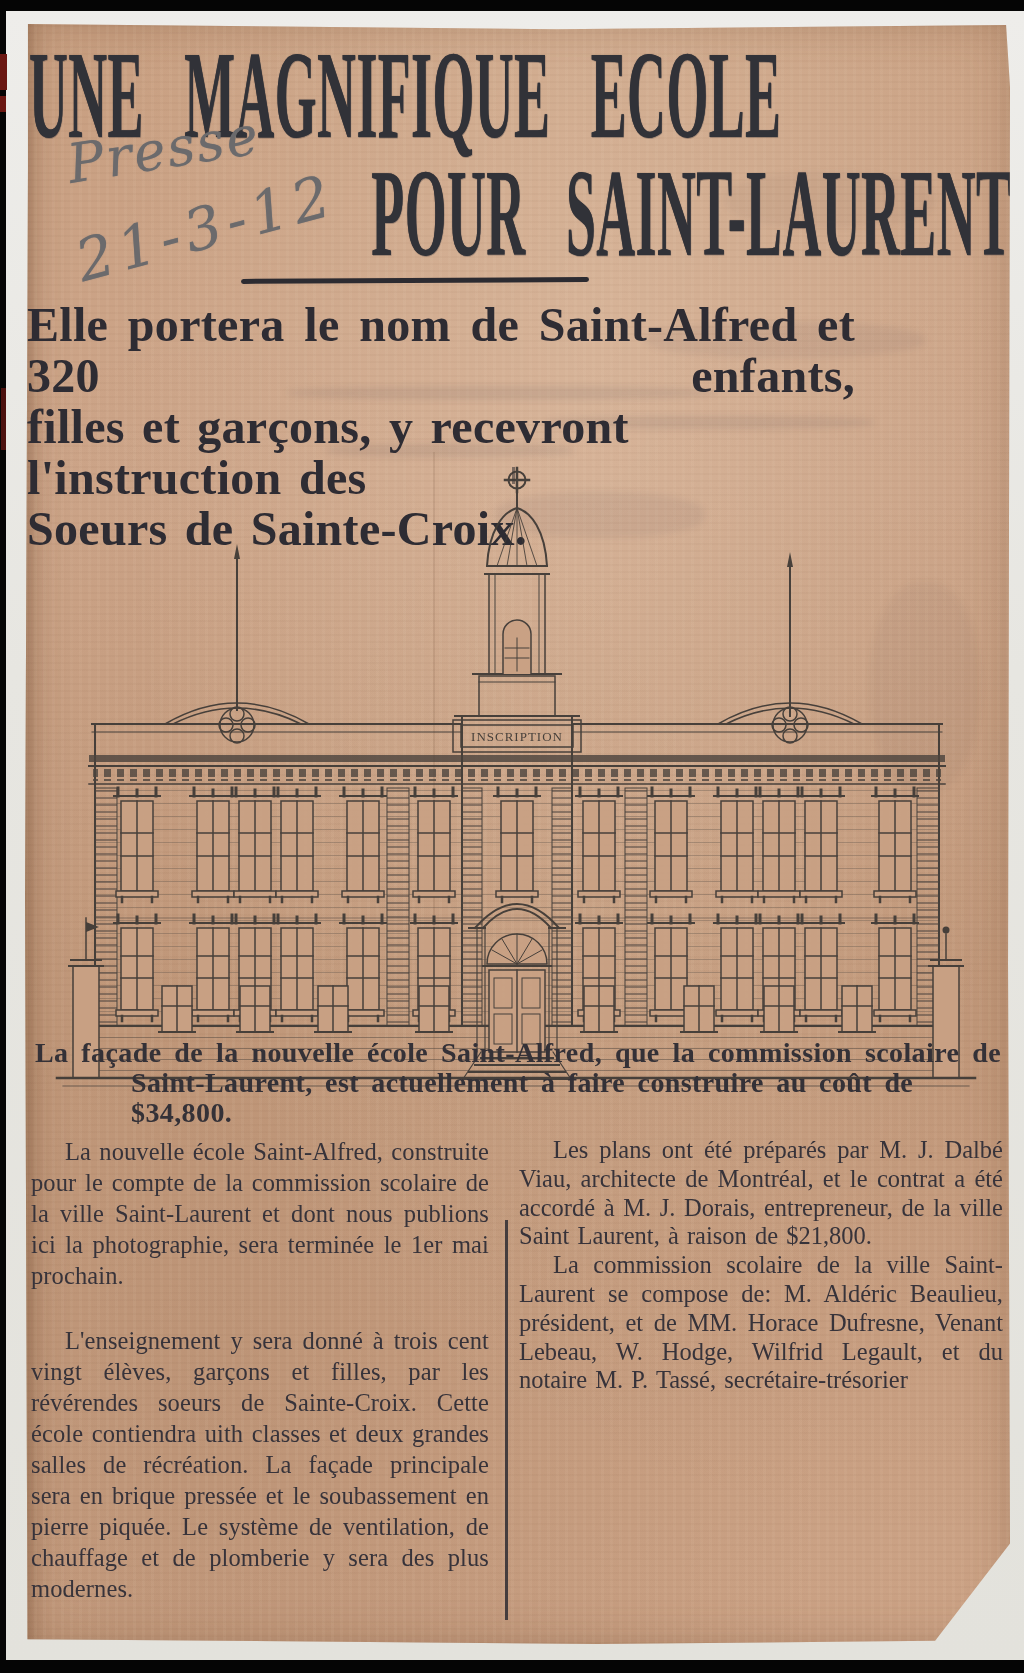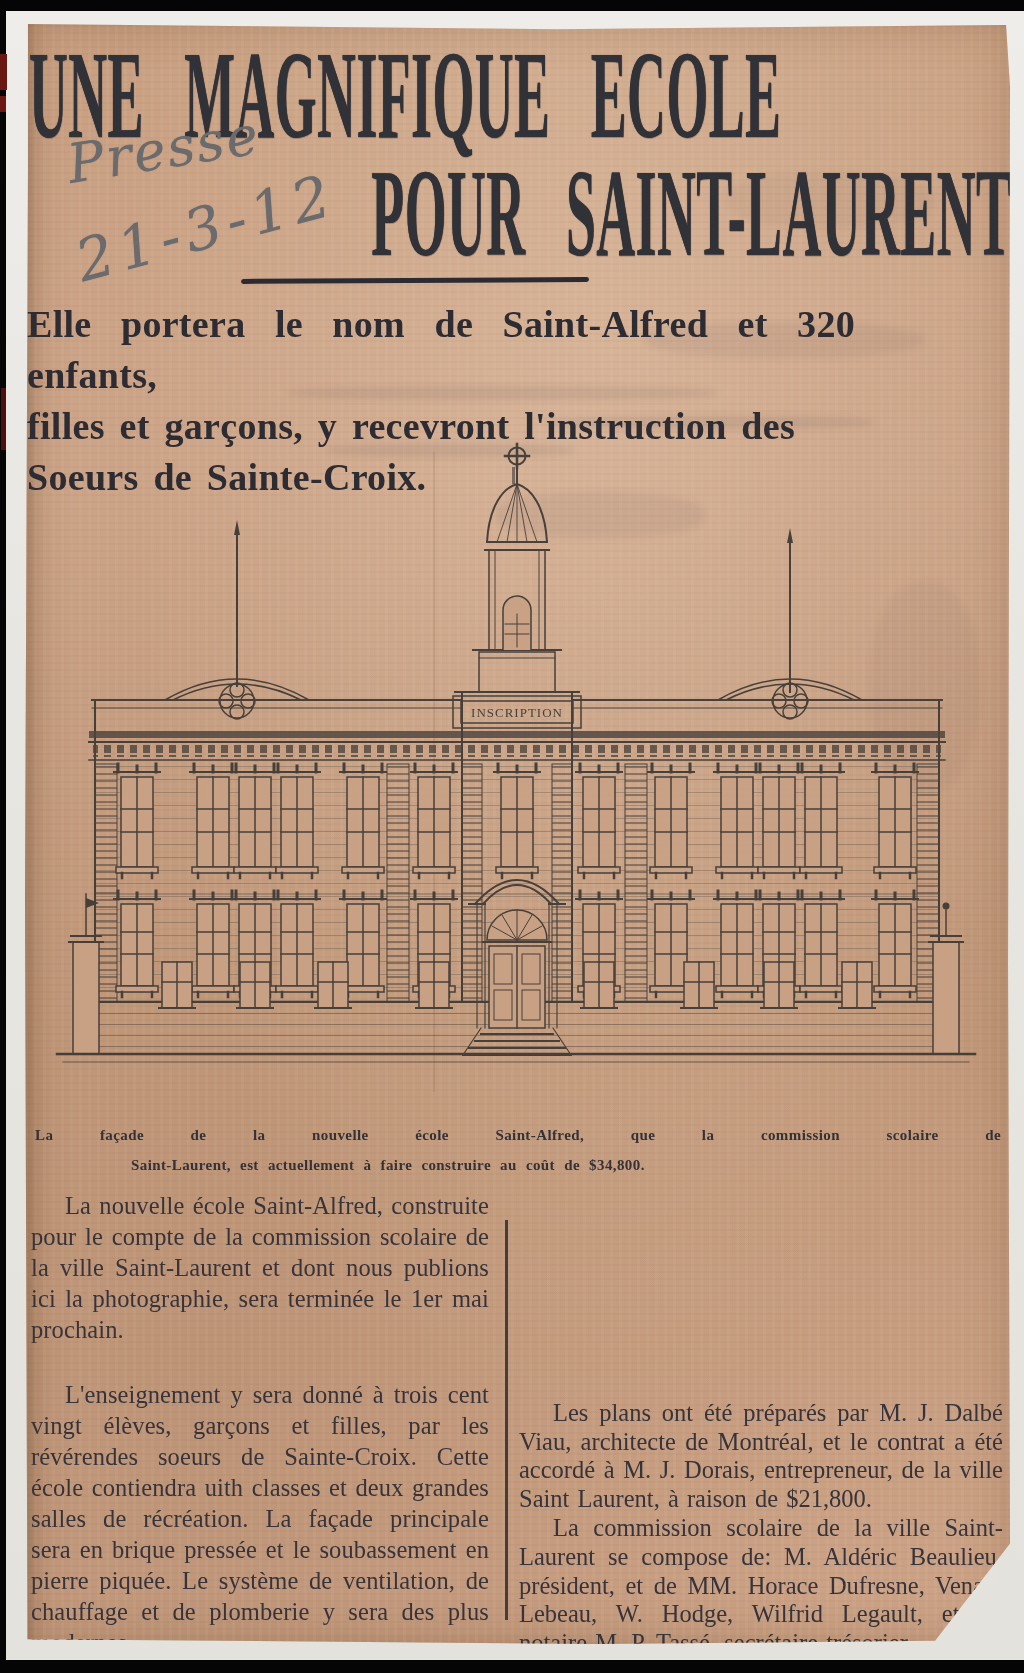--- a/index.html
+++ b/index.html
@@ -38,34 +38,34 @@
   .hl1{left:4px;top:10px;transform:scale(0.48,1.12);transform-origin:0 0;}
   .hl2{right:-2px;top:128px;transform:scale(0.48,1.12);transform-origin:100% 0;}
   
   .hand{color:#6b6a6c;font-family:"DejaVu Serif", serif;font-style:italic;white-space:nowrap;
         text-shadow:0 0 1px rgba(107,106,108,0.6);}
   .hand-src{left:42px;top:96px;font-size:54px;transform:rotate(-9deg);letter-spacing:2px;}
   .hand-date{left:48px;top:172px;font-size:58px;transform:rotate(-15deg);letter-spacing:6px;}
   .head-rule{left:216px;top:256px;width:348px;height:5px;background:#2c2b31;border-radius:3px;transform:rotate(-0.3deg);}
   
   .subhead{left:2px;top:277px;width:828px;font-weight:bold;color:#2e2c33;
-           font-size:38px;line-height:51px;letter-spacing:0.3px;}
+           font-size:48px;line-height:51px;letter-spacing:0.3px;}
   .sub-l1{text-align:justify;text-align-last:justify;}
   .sub-l2,.sub-l3{text-align:left;word-spacing:5px;}
   .tick{left:487px;top:445px;width:3px;height:17px;background:rgba(50,45,50,0.55);}
   
-  .illus{left:12px;top:420px;width:958px;height:632px;}
+  .illus{left:12px;top:444px;width:958px;height:632px;}
   .crease{left:408px;top:430px;width:2px;height:640px;background:rgba(80,50,25,0.10);}
   
-  .caption{left:10px;top:1098px;width:966px;font-weight:bold;font-size:15px;
+  .caption{left:10px;top:1016px;width:966px;font-weight:bold;font-size:28px;
            line-height:30px;color:#343137;letter-spacing:0.4px;}
   .cap-l1{text-align:justify;text-align-last:justify;}
   .cap-l2{margin-left:96px;word-spacing:5px;}
   
-  .columns{left:6px;top:1168px;width:972px;display:flex;color:#37333a;align-items:flex-end;}
+  .columns{left:6px;top:1114px;width:972px;display:flex;color:#37333a;}
   .columns p{margin:0;text-indent:34px;text-align:justify;}
   .col-left{width:458px;font-size:24.5px;line-height:31px;letter-spacing:0.1px;word-spacing:2px;}
   .col-left p:first-child{margin-bottom:34px;}
   .col-right{margin-left:30px;width:484px;font-size:24.5px;line-height:28.8px;word-spacing:2px;}
   .divider{left:480px;top:1198px;width:3px;height:400px;background:#2f2d33;opacity:0.85;}
   
   .ghost{background:rgba(70,58,66,0.10);filter:blur(3px);border-radius:45%;pointer-events:none;}
   .g1{left:262px;top:364px;width:430px;height:14px;}
   .g2{left:520px;top:394px;width:330px;height:13px;}
   .g3{left:300px;top:422px;width:250px;height:13px;}

